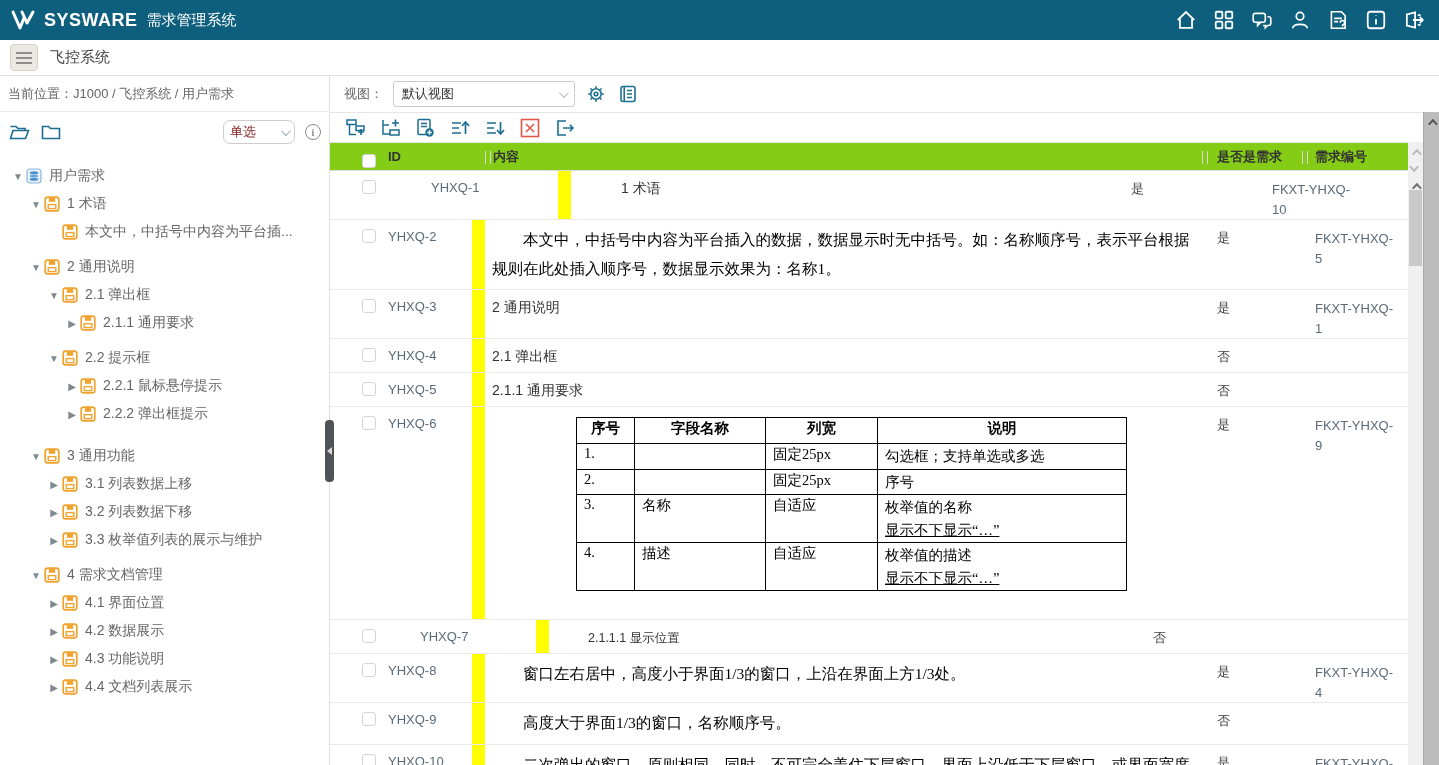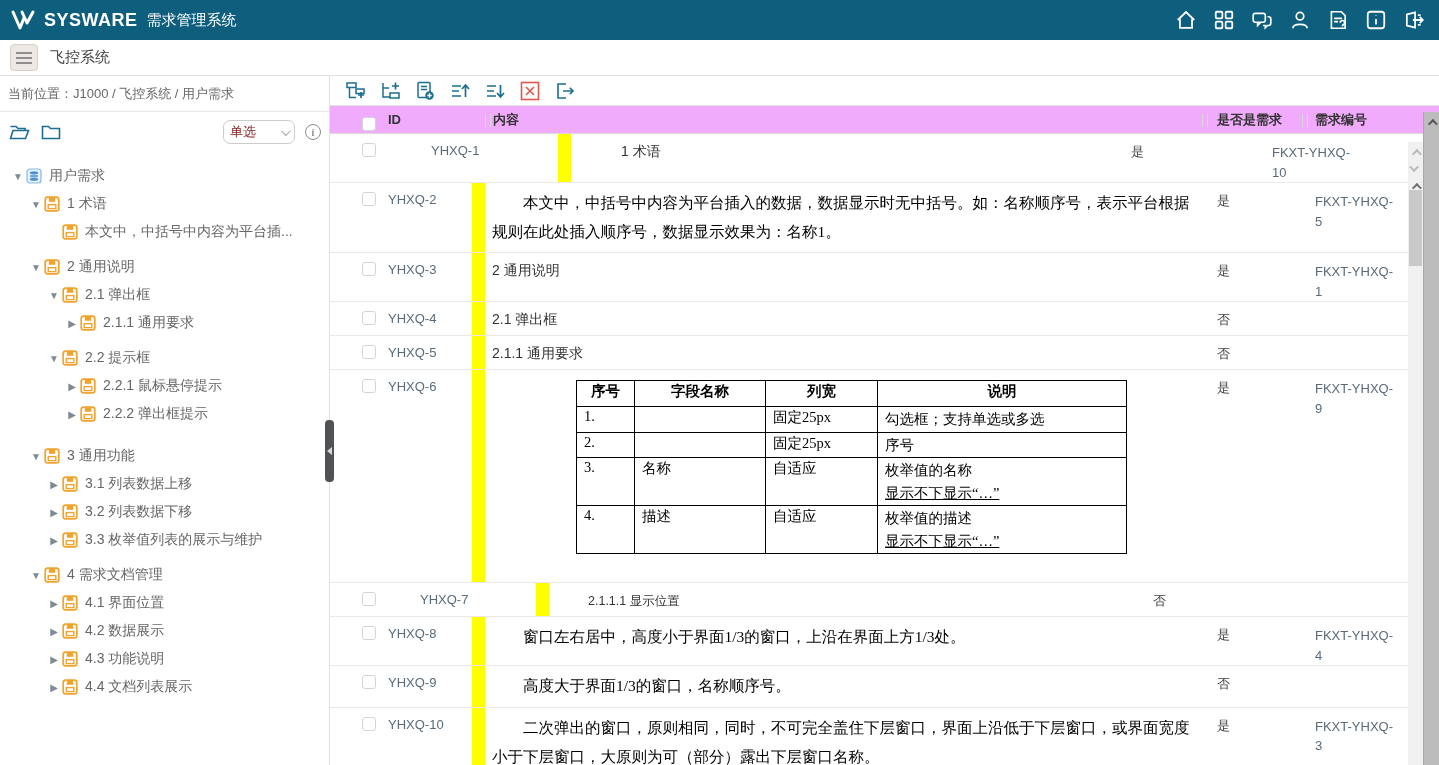--- a/index.html
+++ b/index.html
@@ -49,21 +49,21 @@
   
   .view-row { height:37px; border-bottom:1px solid #e6e6e6; display:flex; align-items:center; padding:0 14px; gap:10px; }
   .view-label { font-size:13px; color:#666; }
   .view-select { width:182px; height:26px; border:1px solid #ccc; border-radius:3px; display:flex; align-items:center; font-size:13px; color:#333; padding:0 8px; cursor:pointer; }
   .view-select .chev { margin-left:auto; width:7px; height:7px; border-right:1.5px solid #b0b8bf; border-bottom:1.5px solid #b0b8bf; transform:rotate(45deg) translateY(-2px); }
   .toolbar { height:29px; display:flex; align-items:center; padding:0 14px; gap:13px; }
   .t-icon { width:22px; height:20px; display:flex; align-items:center; justify-content:center; cursor:pointer; }
 
   
   .grid-row { display:grid; grid-template-columns:52px 90px 13px 1fr 100px 122px 15px; }
-  .thead { height:29px; background:#f0abfc; border-top:1px solid #e3e3e3; border-bottom:1px solid #dcdcdc; font-size:13px; font-weight:bold; color:#333; }
+  .thead { height:29px; background:#84cc16; border-top:1px solid #e3e3e3; border-bottom:1px solid #dcdcdc; font-size:13px; font-weight:bold; color:#333; }
   .thead > div { display:flex; align-items:center; position:relative; }
   .hdr-div::before { content:""; position:absolute; left:0; top:8px; height:13px; width:4px; border-left:1px solid #d8d8d8; border-right:1px solid #d8d8d8; }
   .th-id { padding-left:6px; }
   .th-content { padding-left:8px; }
   .th-req { padding-left:15px; }
   .th-no { padding-left:13px; }
 
   .tbody { flex:1; overflow:hidden; }
   .trow { border-bottom:1px solid #e9e9e9; cursor:pointer; }
   .cell-check { display:flex; justify-content:flex-end; padding:9px 6px 0 0; }
@@ -402,20 +402,41 @@
           <span class="lbl">4.4 文档列表展示</span>
         </div>
       </div>
 
       <div class="collapse-handle">
           <i></i>
         </div>
     </div>
 
     <div class="right">
+      <div class="view-row">
+        <span class="view-label">视图：</span>
+        <div class="view-select">
+          <span>默认视图</span>
+          <span class="chev"></span>
+        </div>
+        <span class="t-icon">
+          <svg width="20" height="20" viewBox="0 0 20 20" fill="none" stroke="#1b6e91" stroke-width="1.6">
+              <circle cx="10" cy="10" r="5.2"></circle>
+              <circle cx="10" cy="10" r="1.8"></circle>
+              <path d="M10 2.2 V4.4 M10 15.6 V17.8 M2.2 10 H4.4 M15.6 10 H17.8 M4.5 4.5 L6 6 M14 14 L15.5 15.5 M15.5 4.5 L14 6 M6 14 L4.5 15.5"></path>
+            </svg>
+        </span>
+        <span class="t-icon">
+          <svg width="20" height="20" viewBox="0 0 20 20" fill="none" stroke="#1b6e91" stroke-width="1.6">
+              <rect x="3" y="2.5" width="14" height="15" rx="2"></rect>
+              <path d="M6.2 2.5 V17.5"></path>
+              <path d="M9 6.5 H14 M9 10 H14 M9 13.5 H14"></path>
+            </svg>
+        </span>
+      </div>
 
       <div class="toolbar">
         <span class="t-icon">
           <svg width="22" height="20" viewBox="0 0 22 20" fill="none" stroke="#1b6e91" stroke-width="1.5">
               <rect x="3" y="2" width="9" height="4.5"></rect>
               <path d="M5.5 6.5 V16.5 H12"></path>
               <rect x="12" y="8" width="8" height="4.5"></rect>
               <path d="M14 14 H20 M17 11 V17" stroke-width="1.7"></path>
             </svg>
         </span>

